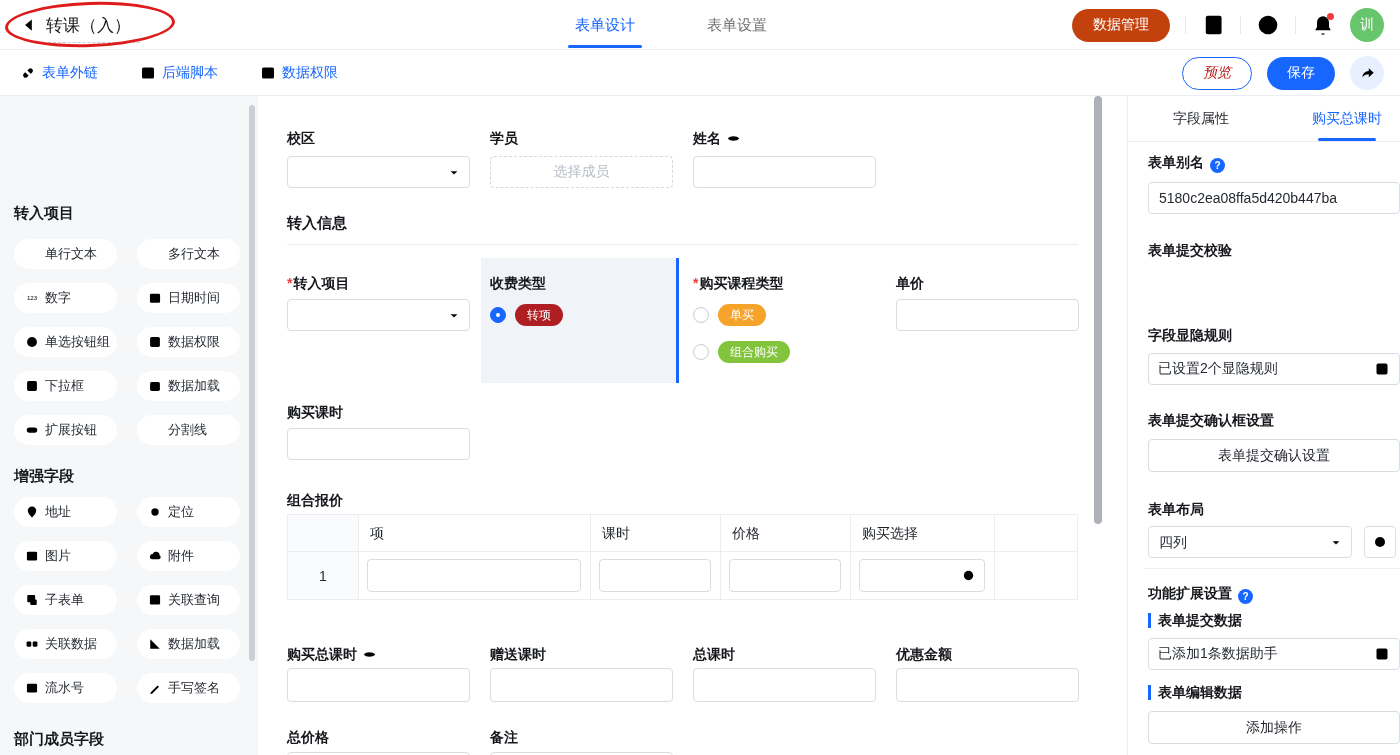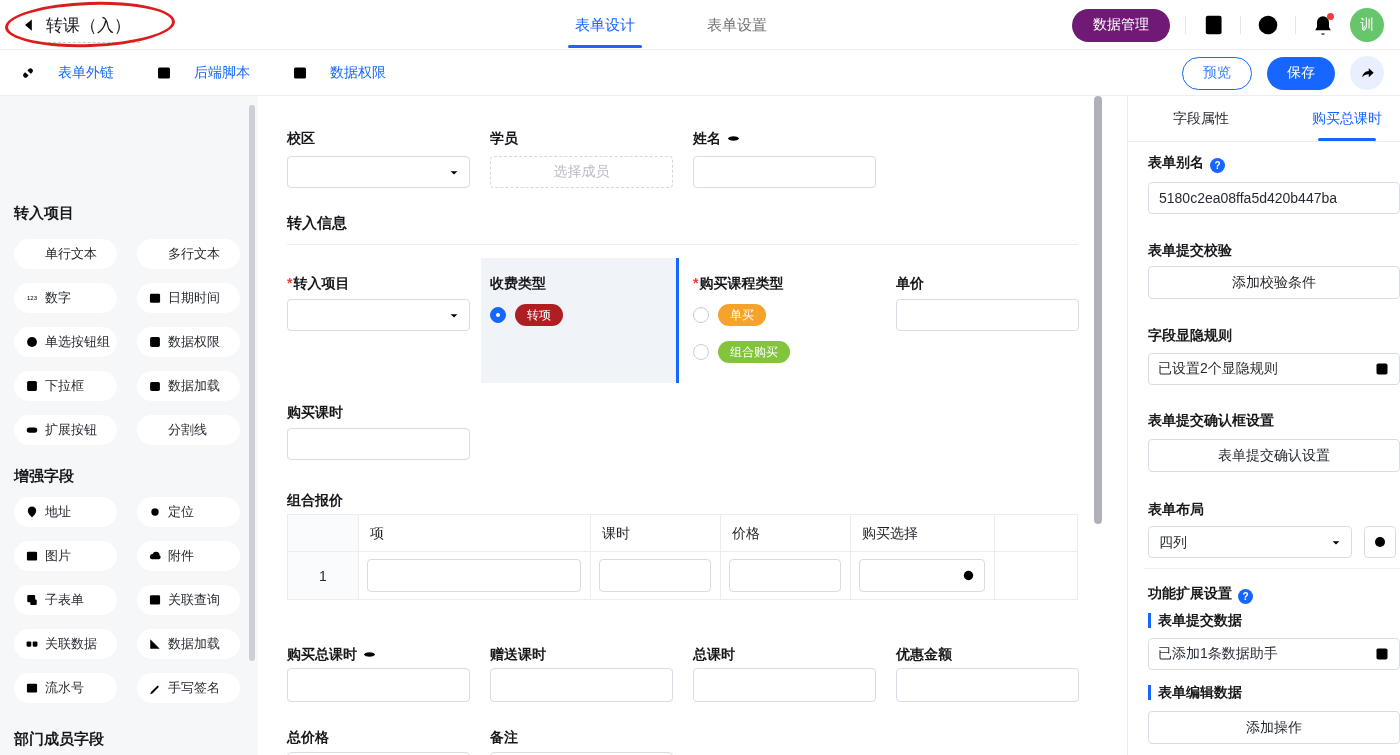--- a/index.html
+++ b/index.html
@@ -11,34 +11,34 @@
   .header { position:absolute; left:0; top:0; width:1400px; height:50px; background:#fff; border-bottom:1px solid #ebedf0; z-index:5; }
   .back-btn { position:absolute; left:20px; top:16px; width:18px; height:18px; color:#1766ff; cursor:pointer; }
   .page-title { position:absolute; left:46px; top:14px; font-size:17px; font-weight:500; color:#16181c; }
   .title-underline { position:absolute; left:48px; top:42px; width:92px; border-bottom:1px dashed #c9ccd2; }
   .annotation-ellipse { position:absolute; left:5px; top:2px; width:170px; height:45px; border:3px solid #de1c1c; border-radius:50%; transform:rotate(-2deg); pointer-events:none; z-index:6; }
   .header-tabs { position:absolute; left:575px; top:0; height:50px; display:flex; gap:72px; }
   .htab { position:relative; line-height:49px; font-size:15px; color:#737373; cursor:pointer; }
   .htab.active { color:#1766ff; }
   .htab.active::after { content:""; position:absolute; left:-7px; right:-7px; bottom:2px; height:3px; background:#1766ff; border-radius:2px; }
   .header-right { position:absolute; right:16px; top:0; height:50px; display:flex; align-items:center; gap:15px; }
-  .green-pill-btn { height:33px; padding:0 21px; border:none; border-radius:17px; background:#701a75; color:#fff; font-size:14px; cursor:pointer; font-family:inherit; }
+  .green-pill-btn { height:33px; padding:0 21px; border:none; border-radius:17px; background:#c2410c; color:#fff; font-size:14px; cursor:pointer; font-family:inherit; }
   .hsep { width:1px; height:18px; background:#e5e7eb; }
   .hicon { width:24px; height:24px; color:#3f4450; cursor:pointer; }
   .bell-wrap { position:relative; width:24px; height:24px; }
   .bell-dot { position:absolute; right:1px; top:0; width:7px; height:7px; border-radius:50%; background:#f23c3c; }
   .avatar { width:34px; height:34px; border-radius:50%; background:#67c56c; color:#fff; font-size:14px; display:flex; align-items:center; justify-content:center; cursor:pointer; }
 
   
   .toolbar { position:absolute; left:0; top:50px; width:1400px; height:46px; background:#fff; border-bottom:1px solid #ebedf0; z-index:4; }
   .tb-links { position:absolute; left:20px; top:0; height:46px; display:flex; align-items:center; gap:42px; }
-  .tb-link { display:flex; align-items:center; gap:22px; color:#1766ff; font-size:14px; cursor:pointer; }
+  .tb-link { display:flex; align-items:center; gap:6px; color:#1766ff; font-size:14px; cursor:pointer; }
   .tb-link .ico { width:16px; height:16px; }
   .tb-right { position:absolute; right:16px; top:6px; display:flex; align-items:center; gap:15px; }
-  .preview-btn { height:33px; padding:0 20px; border:1px solid #1766ff; color:#3b82f6; background:#fff; border-radius:17px; font-size:14px; cursor:pointer; font-family:inherit; }
+  .preview-btn { height:33px; padding:0 20px; border:1px solid #1766ff; color:#b91c1c; background:#fff; border-radius:17px; font-size:14px; cursor:pointer; font-family:inherit;font-style:italic; }
   .save-btn { height:33px; padding:0 20px; border:none; color:#fff; background:#1766ff; border-radius:17px; font-size:14px; cursor:pointer; font-family:inherit; }
   .share-btn { width:34px; height:34px; border-radius:50%; background:#e8f0ff; color:#1766ff; display:flex; align-items:center; justify-content:center; cursor:pointer; }
 
   
   .sidebar { position:absolute; left:0; top:96px; width:258px; height:659px; background:#f6f7f9; overflow:hidden; }
   .side-title { position:absolute; left:14px; font-size:15px; font-weight:700; color:#16181c; }
   .pill { position:absolute; width:103px; height:30px; background:#fff; border-radius:16px; display:flex; align-items:center; gap:6px; padding-left:11px; font-size:13px; color:#262b33; cursor:grab; white-space:nowrap; }
   .pill .ico { width:14px; height:14px; color:#858c99; flex:none; }
   .side-footer { position:absolute; left:0; bottom:0; width:258px; height:39px; background:#fff; box-shadow:0 -3px 8px rgba(31,35,41,.07); display:flex; align-items:center; justify-content:center; gap:7px; font-size:14px; color:#363b46; cursor:pointer; z-index:3; }
   .side-footer .ico { width:16px; height:16px; color:#565d6a; }
@@ -551,21 +551,20 @@
   <div class="panel">
     <div class="p-tabs">
       <div class="p-tab">字段属性</div>
       <div class="p-tab active">购买总课时</div>
     </div>
 
     <div class="p-label" style="top:58px"><span>表单别名</span><span class="help-dot">?</span></div>
     <div class="p-input" style="top:86px">5180c2ea08ffa5d420b447ba</div>
 
     <div class="p-label" style="top:146px">表单提交校验</div>
-    <button class="p-btn" style="top:170px">添加校验条件</button>
 
     <div class="p-label" style="top:231px">字段显隐规则</div>
     <div class="p-valuebox" style="top:257px">
       <span>已设置2个显隐规则</span>
         <span class="sp"></span>
       <svg class="ico">
           <use href="#i-edit"></use>
         </svg>
     </div>
 

